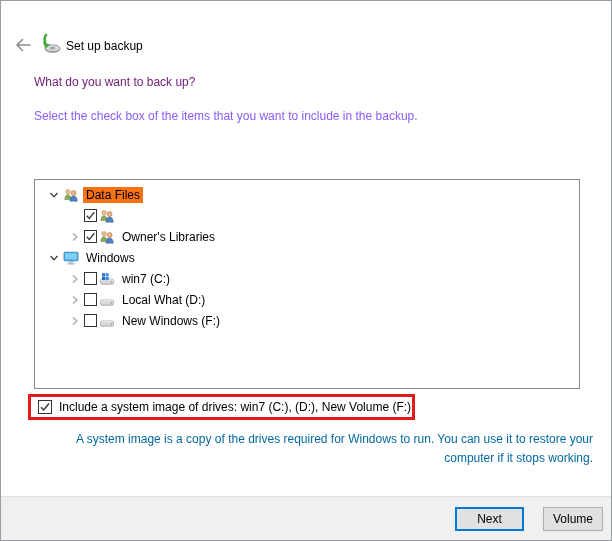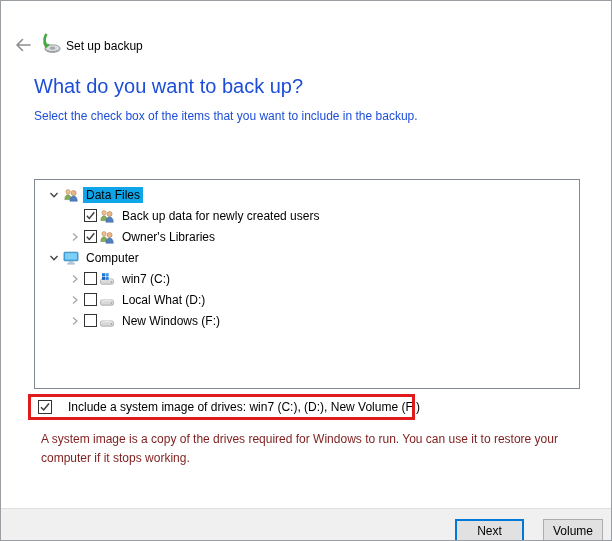--- a/index.html
+++ b/index.html
@@ -6,57 +6,57 @@
   body { font-family:"Liberation Sans", sans-serif; color:#000; }
   .window {
     position:relative; width:612px; height:541px; box-sizing:border-box;
     border:1px solid #9a9ea2; background:#ffffff; overflow:hidden;
   }
   
   .back-btn { position:absolute; left:12px; top:34px; width:20px; height:20px; display:flex; align-items:center; justify-content:center; }
   .app-icon { position:absolute; left:39px; top:32px; width:22px; height:22px; }
   .app-title { position:absolute; left:65px; top:38px; font-size:12px;text-align:right; }
   
-  .page-heading { position:absolute; left:33px; top:74px; font-size:20px; color:#1d4ed8; }
-  .instruction { position:absolute; left:33px; top:108px; font-size:12px; color:#1d4ed8; }
+  .page-heading { position:absolute; left:33px; top:74px; font-size:12px; color:#701a75; }
+  .instruction { position:absolute; left:33px; top:108px; font-size:12px; color:#8b5cf6; }
   
   .tree-box {
     position:absolute; left:33px; top:178px; width:546px; height:210px;
     box-sizing:border-box; border:1px solid #82888f; background:#fff; padding-top:4px; overflow:hidden;
   }
   .tree-row { display:flex; align-items:center; height:21px; font-size:12px; }
   .tree-row.level1 { padding-left:10px; }
   .tree-row.level2 { padding-left:31px; }
   .expander { width:18px; height:16px; display:inline-flex; align-items:center; justify-content:center; flex:0 0 18px; }
   .tree-checkbox {
     width:13px; height:13px; box-sizing:border-box; border:1px solid #333; background:#fff;
     display:inline-flex; align-items:center; justify-content:center; margin-right:2px; flex:0 0 13px;
   }
   .tree-icon { width:16px; height:16px; margin-right:4px; display:inline-flex; flex:0 0 16px; }
   .tree-label { padding:1px 3px; white-space:nowrap; }
-  .tree-label.selected { background:#0ea5e9;text-align:center; }
+  .tree-label.selected { background:#f97316;text-align:center; }
   .tree-label.bold { font-weight:normal; }
   
-  .sysimg-row { position:absolute; left:37px; top:396px; height:20px; display:flex; align-items:center; gap:16px; }
+  .sysimg-row { position:absolute; left:37px; top:396px; height:20px; display:flex; align-items:center; gap:7px; }
   .sysimg-checkbox {
     width:14px; height:14px; box-sizing:border-box; border:1px solid #333; background:#fff;
     display:inline-flex; align-items:center; justify-content:center;
   }
   .sysimg-label { font-size:12px; white-space:nowrap; }
   .annotation-rect {
     position:absolute; left:27px; top:393px; width:387px; height:26px; box-sizing:border-box;
     border:3px solid #e01b1b; pointer-events:none; z-index:5;
   }
   .sysimg-desc {
     position:absolute; left:40px; top:429px; width:552px;
-    font-size:12px; line-height:18.5px; color:#7f1d1d;
+    font-size:12px; line-height:18.5px; color:#0369a1;text-align:right;
   }
   
   .footer {
-    position:absolute; left:0; right:0; bottom:0; height:32px; box-sizing:border-box;
+    position:absolute; left:0; right:0; bottom:0; height:44px; box-sizing:border-box;
     background:#f0f0f0; border-top:1px solid #dfdfdf;padding-left:48px;
   }
   .btn {
     position:absolute; top:10px; height:24px; box-sizing:border-box;
     background:#e1e1e1; font-size:12px; font-family:"Liberation Sans", sans-serif;
     display:flex; align-items:center; justify-content:center; cursor:default;
   }
   .btn-next { left:454px; width:69px; border:2px solid #0078d7; }
   .btn-cancel { left:542px; width:60px; border:1px solid #adadad; }
 </style>
@@ -109,21 +109,20 @@
           </svg>
         </span>
         <span class="tree-icon">
           <svg width="16" height="16" viewBox="0 0 16 16">
             <circle cx="5" cy="4.8" r="2.2" fill="#f0c08e" stroke="#a97c48" stroke-width="0.5"></circle>
             <path d="M1.8 12.6 C1.8 9.3 3.4 7.7 5 7.7 C6.6 7.7 8.2 9.3 8.2 12.6 Z" fill="#86ab57" stroke="#5f7f3a" stroke-width="0.5"></path>
             <circle cx="10.6" cy="6" r="2.5" fill="#edb684" stroke="#9c6f3f" stroke-width="0.5"></circle>
             <path d="M6.9 14.2 C6.9 10.6 8.7 8.9 10.6 8.9 C12.5 8.9 14.3 10.6 14.3 14.2 Z" fill="#4f7fc0" stroke="#35619c" stroke-width="0.5"></path>
           </svg>
         </span>
-        <span class="tree-label">Back up data for newly created users</span>
       </div>
       <div class="tree-row level2">
         <span class="expander">
           <svg width="16" height="16" viewBox="0 0 16 16">
             <polyline points="6,4.5 10,8 6,11.5" fill="none" stroke="#a6a6a6" stroke-width="1.3"></polyline>
           </svg>
         </span>
         <span class="tree-checkbox">
           <svg width="11" height="11" viewBox="0 0 11 11">
             <polyline points="1.8,5.8 4.3,8.4 9.3,2.2" fill="none" stroke="#3b3b3b" stroke-width="1.4"></polyline>
@@ -146,21 +145,21 @@
           </svg>
         </span>
         <span class="tree-icon">
           <svg width="16" height="16" viewBox="0 0 16 16">
             <rect x="1" y="2.2" width="14" height="8.6" rx="0.8" fill="#4db2ea" stroke="#2f7cb5" stroke-width="0.8"></rect>
             <rect x="2.2" y="3.3" width="11.6" height="6" fill="#7fd0f5"></rect>
             <path d="M6 11 h4 l0.9 2.2 h-5.8 Z" fill="#aec6d6"></path>
             <rect x="4" y="13.2" width="8" height="1.2" rx="0.4" fill="#9fb8c8"></rect>
           </svg>
         </span>
-        <span class="tree-label">Computer</span>
+        <span class="tree-label">Windows</span>
       </div>
       <div class="tree-row level2">
         <span class="expander">
           <svg width="16" height="16" viewBox="0 0 16 16">
             <polyline points="6,4.5 10,8 6,11.5" fill="none" stroke="#a6a6a6" stroke-width="1.3"></polyline>
           </svg>
         </span>
         <span class="tree-checkbox"></span>
         <span class="tree-icon">
           <svg width="16" height="16" viewBox="0 0 16 16">

